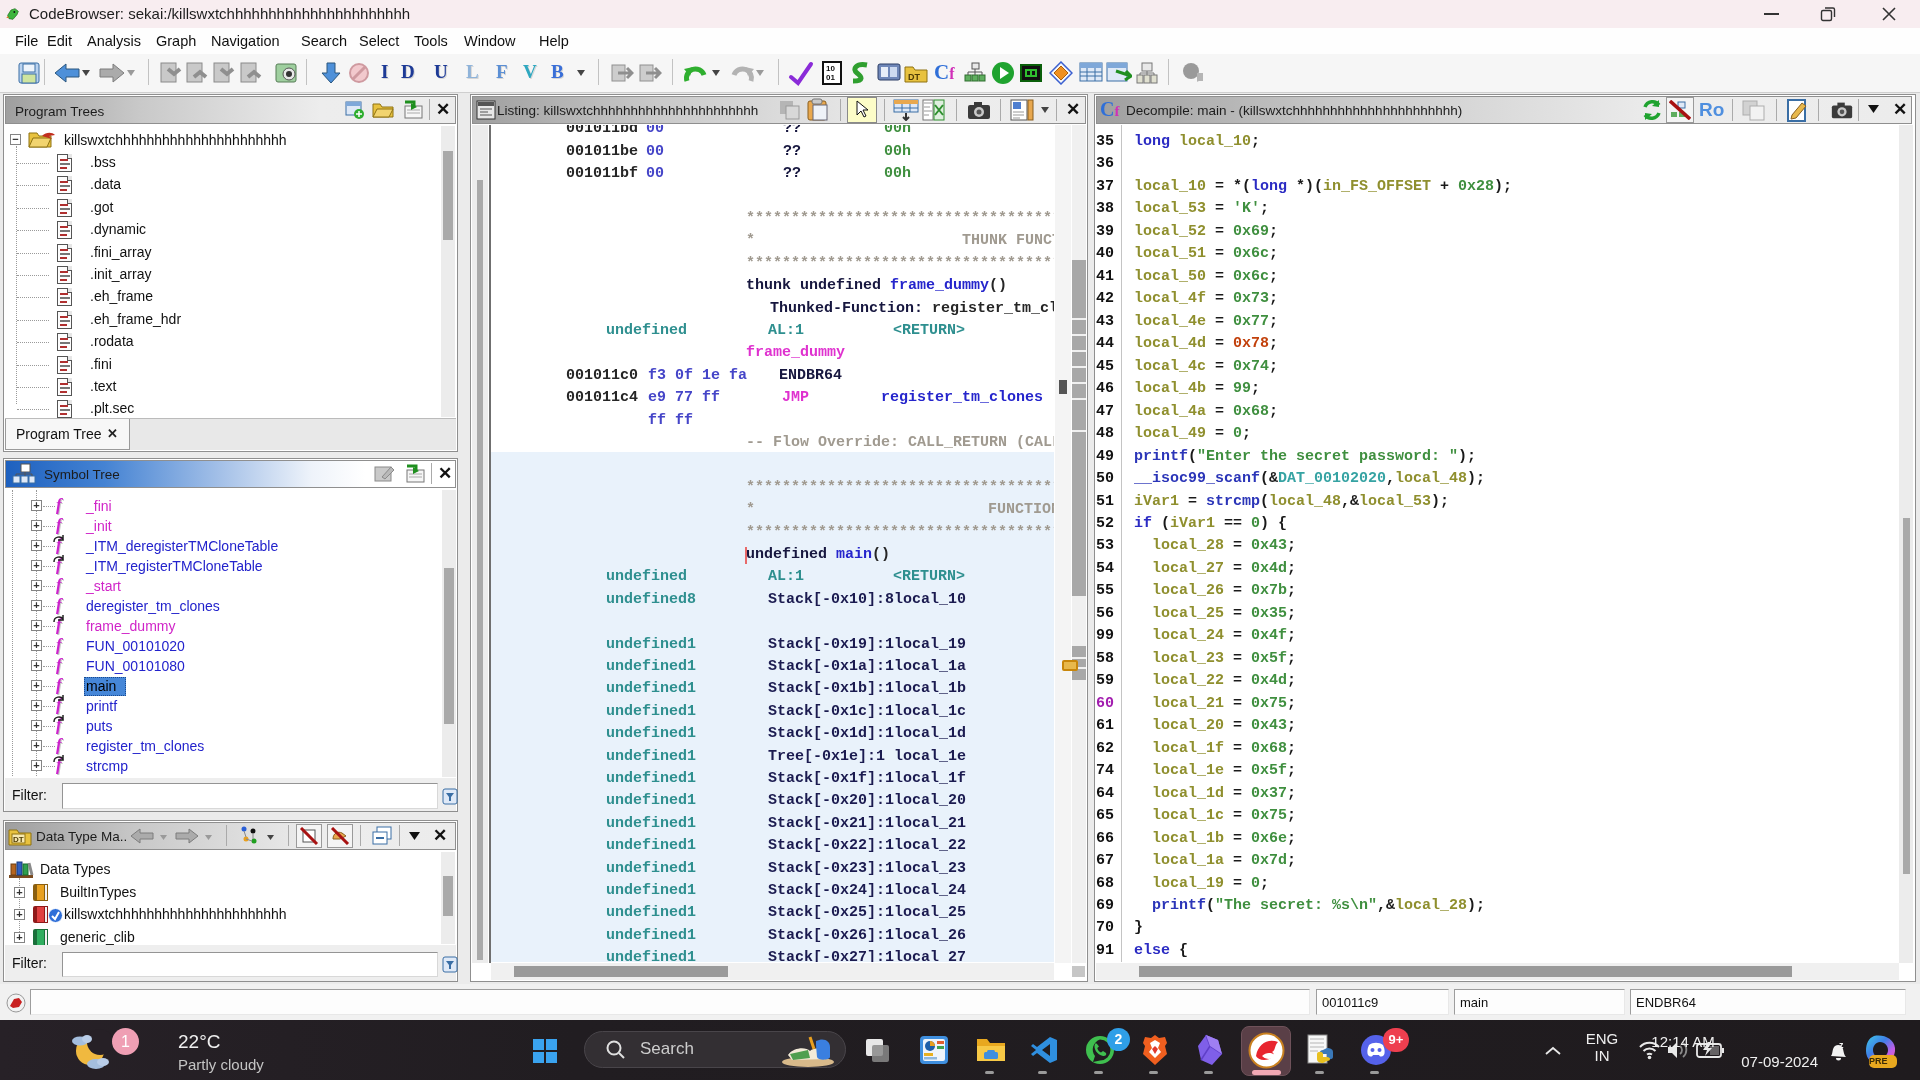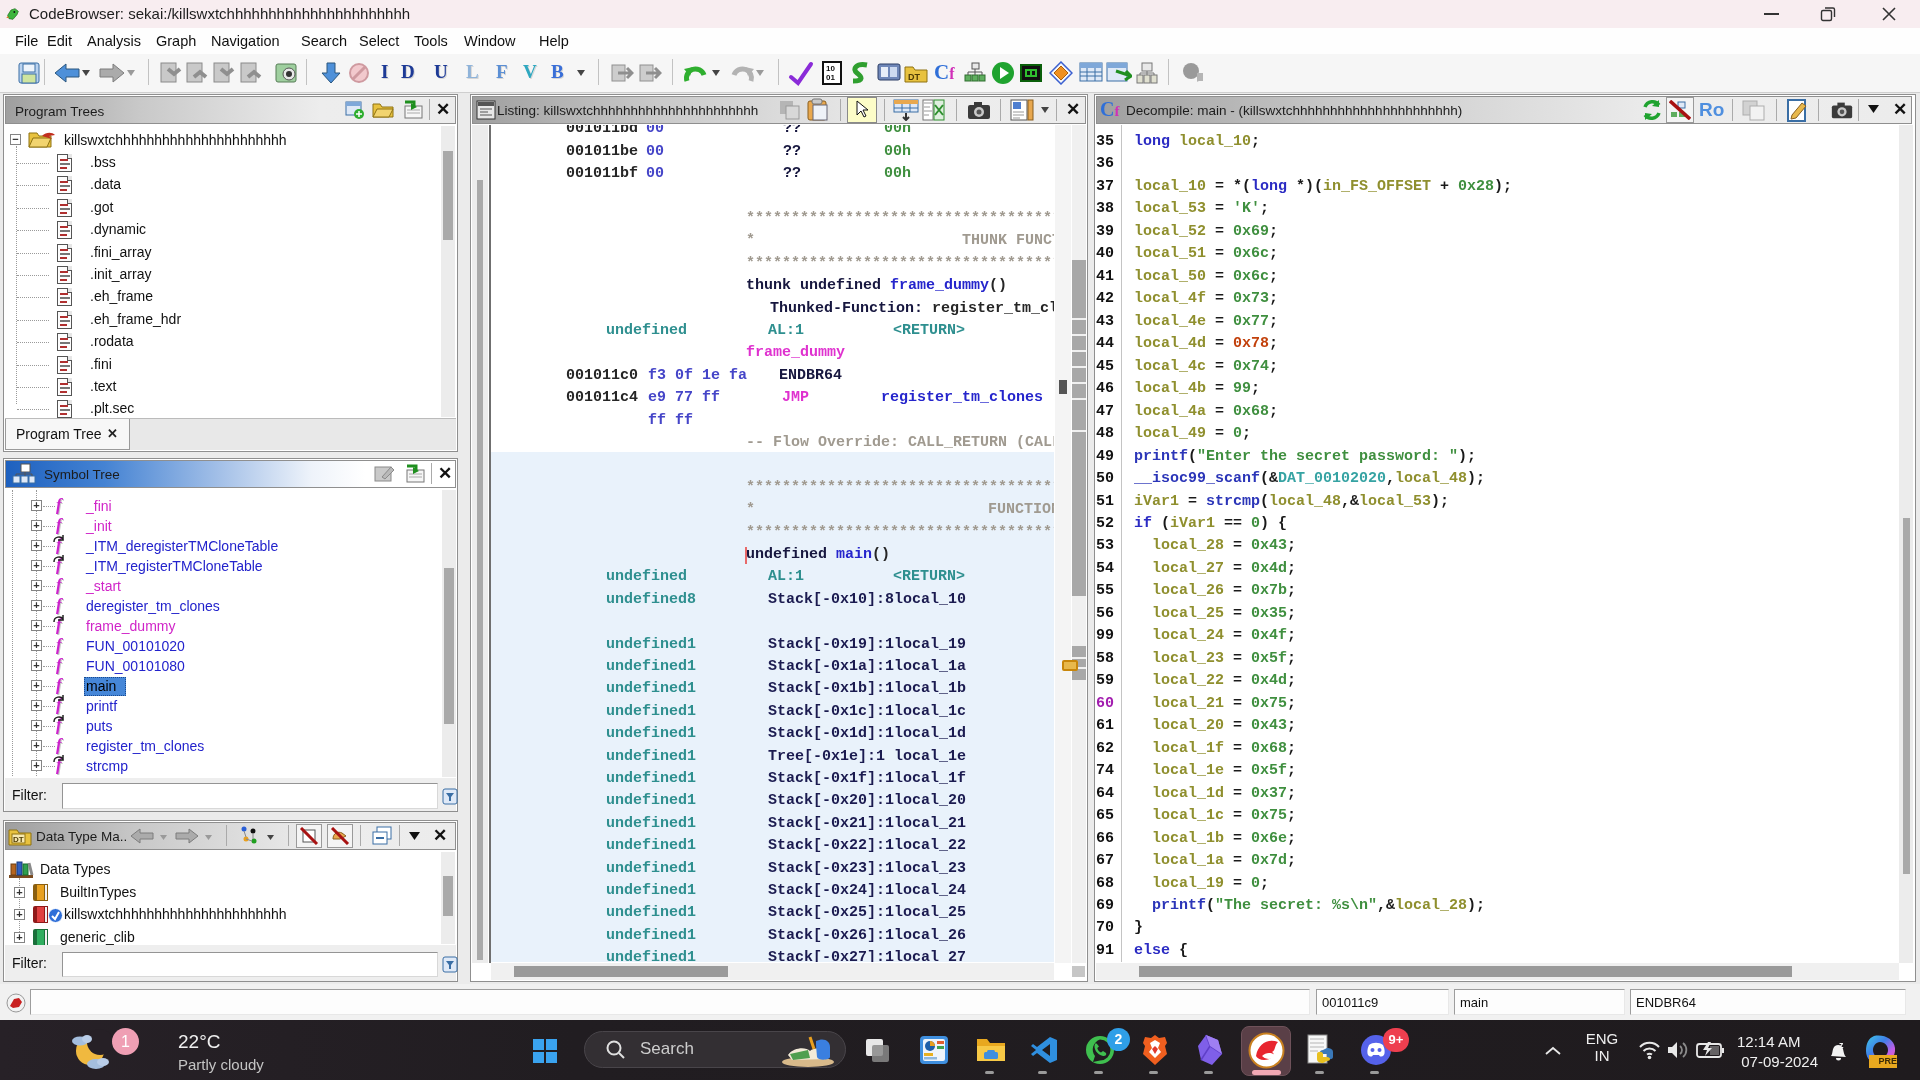--- a/index.html
+++ b/index.html
@@ -854,30 +854,30 @@
 <svg class="abs" style="left:1666px;top:1040px" width="24" height="20" viewBox="0 0 24 20">
     <path d="M2 7 L6 7 L11 2 L11 18 L6 13 L2 13 Z" fill="#e8e8e8"></path>
     <path d="M14 6 A5 5 0 0 1 14 14 M17 3 A9 9 0 0 1 17 17" fill="none" stroke="#8a8a8a" stroke-width="1.8"></path>
   </svg>
 <svg class="abs" style="left:1696px;top:1041px" width="28" height="18" viewBox="0 0 28 18">
     <rect x="1" y="3" width="24" height="13" rx="2.5" fill="none" stroke="#e8e8e8" stroke-width="1.8"></rect>
     <rect x="26" y="7" width="2.5" height="5" fill="#e8e8e8"></rect>
     <path d="M12 1 L7 9 L11 9 L9 15 L16 7 L12 7 L15 1 Z" fill="#e8e8e8"></path>
     <rect x="14" y="5" width="9" height="9" fill="#e8e8e8" opacity=".35"></rect>
   </svg>
-<div class="tray" style="left:1737px;top:1033px;width:80px;text-align:left">12:14 AM</div>
+<div class="tray" style="left:1643px;top:1033px;width:80px;text-align:center">12:14 AM</div>
 <div class="tray" style="left:1730px;top:1053px;width:88px;text-align:right">07-09-2024</div>
 <svg class="abs" style="left:1826px;top:1040px" width="24" height="24" viewBox="0 0 24 24">
     <path d="M5 16 C7 14 6 8 9 6 C12 4 16 5 17 9 C18 13 18 15 20 17 Z" fill="#f2f2f2"></path>
     <path d="M10 18 A2.5 2.5 0 0 0 15 18" fill="#f2f2f2"></path>
     <text x="13" y="8" font-size="9" font-weight="bold" fill="#f2f2f2">z</text>
   </svg>
 <svg class="abs" style="left:1864px;top:1033px" width="34" height="34" viewBox="0 0 34 34">
     <defs>
       <linearGradient id="cp" x1="0" y1="0" x2="1" y2="1">
         <stop offset="0" stop-color="#3fc9e8"></stop>
         <stop offset=".4" stop-color="#3f7fe8"></stop>
         <stop offset=".7" stop-color="#bf5fe8"></stop>
         <stop offset="1" stop-color="#ef5f9f"></stop>
       </linearGradient>
     </defs>
     <path d="M10 3 C20 1 30 6 31 15 C32 24 25 31 16 31 C8 31 2 26 2 18 C2 10 5 5 10 3 Z M16 9 C12 9 9 13 9 17 C9 21 12 25 16 25 C21 25 24 21 24 17 C24 13 21 9 16 9 Z" fill="url(#cp)"></path>
   </svg>
-<div class="abs" style="left:1869px;top:1055px;width:28px;height:13px;border-radius:0;background:#e8a81f;color:#3a2a05;font-size:9px;font-weight:bold;text-align:right;line-height:13px">PRE</div>
+<div class="abs" style="left:1869px;top:1055px;width:28px;height:13px;border-radius:5px;background:#e8a81f;color:#3a2a05;font-size:9px;font-weight:bold;text-align:left;line-height:13px">PRE</div>
 </body></html>

